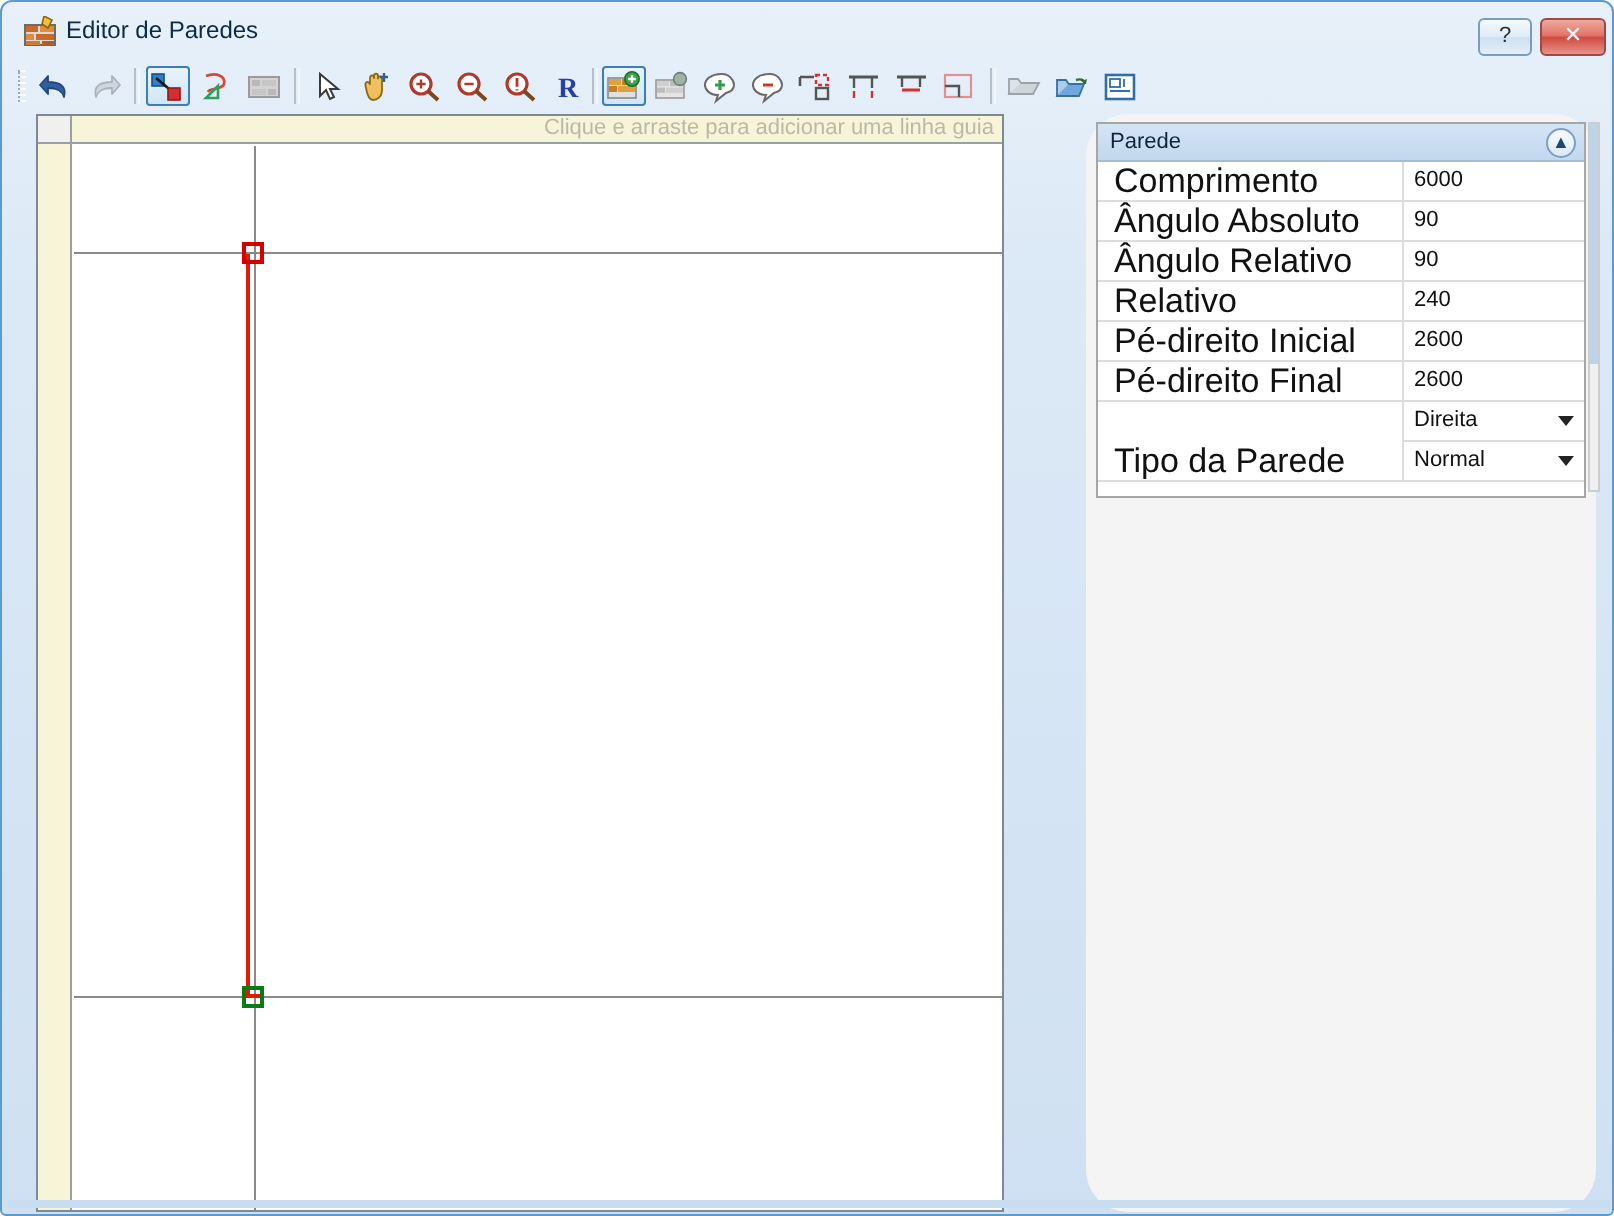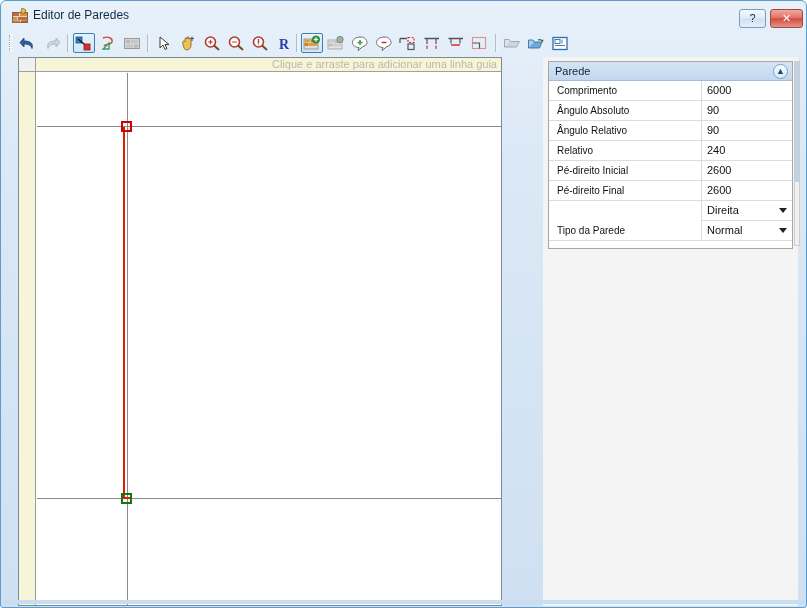--- a/index.html
+++ b/index.html
@@ -119,20 +119,21 @@
     position:absolute;width:11px;height:11px;box-sizing:border-box;
     background:transparent;
   }
   .handle.start{border:2px solid #d40000;}
   .handle.end{border:2px solid #0a7a15;}
 
   
   #panel{
     position:absolute;left:539px;top:0px;width:255px;height:549px;
     background:#f4f4f4;
+    border-radius:21px;
   }
   #panel-grid{
     position:absolute;left:5px;top:4px;width:245px;height:188px;
     background:#ffffff;border:1px solid #a6a6a6;box-sizing:border-box;
   }
   #panel-header{
     position:absolute;left:0;top:0;right:0;height:19px;
     background:linear-gradient(to bottom,#d4e4f5 0%,#c2d8ef 100%);
     border-bottom:1px solid #a6bcd4;box-sizing:border-box;
   }
@@ -144,21 +145,21 @@
     position:absolute;right:4px;top:2px;width:15px;height:15px;border-radius:50%;
     border:1px solid #7ba0c4;box-sizing:border-box;
     background:linear-gradient(to bottom,#f7fbff 0%,#dbe9f7 100%);
     text-align:center;line-height:13px;font-size:9px;color:#20486e;
   }
   .prow{
     position:absolute;left:0;right:0;height:20px;
   }
   .pname{
     position:absolute;left:0;top:0;width:152px;height:20px;box-sizing:border-box;
-    padding-left:8px;line-height:19px;font-size:10px;color:#111;
+    padding-left:8px;line-height:19px;font-size:17px;color:#111;
     border-bottom:1px solid #dcdcdc;
     white-space:nowrap;overflow:hidden;
   }
   .pval{
     position:absolute;left:152px;right:0;top:0;height:20px;box-sizing:border-box;
     padding-left:5px;line-height:19px;font-size:11px;color:#111;
     border-left:1px solid #dcdcdc;border-bottom:1px solid #dcdcdc;
     white-space:nowrap;overflow:hidden;
   }
   .prow.selected .pname{

